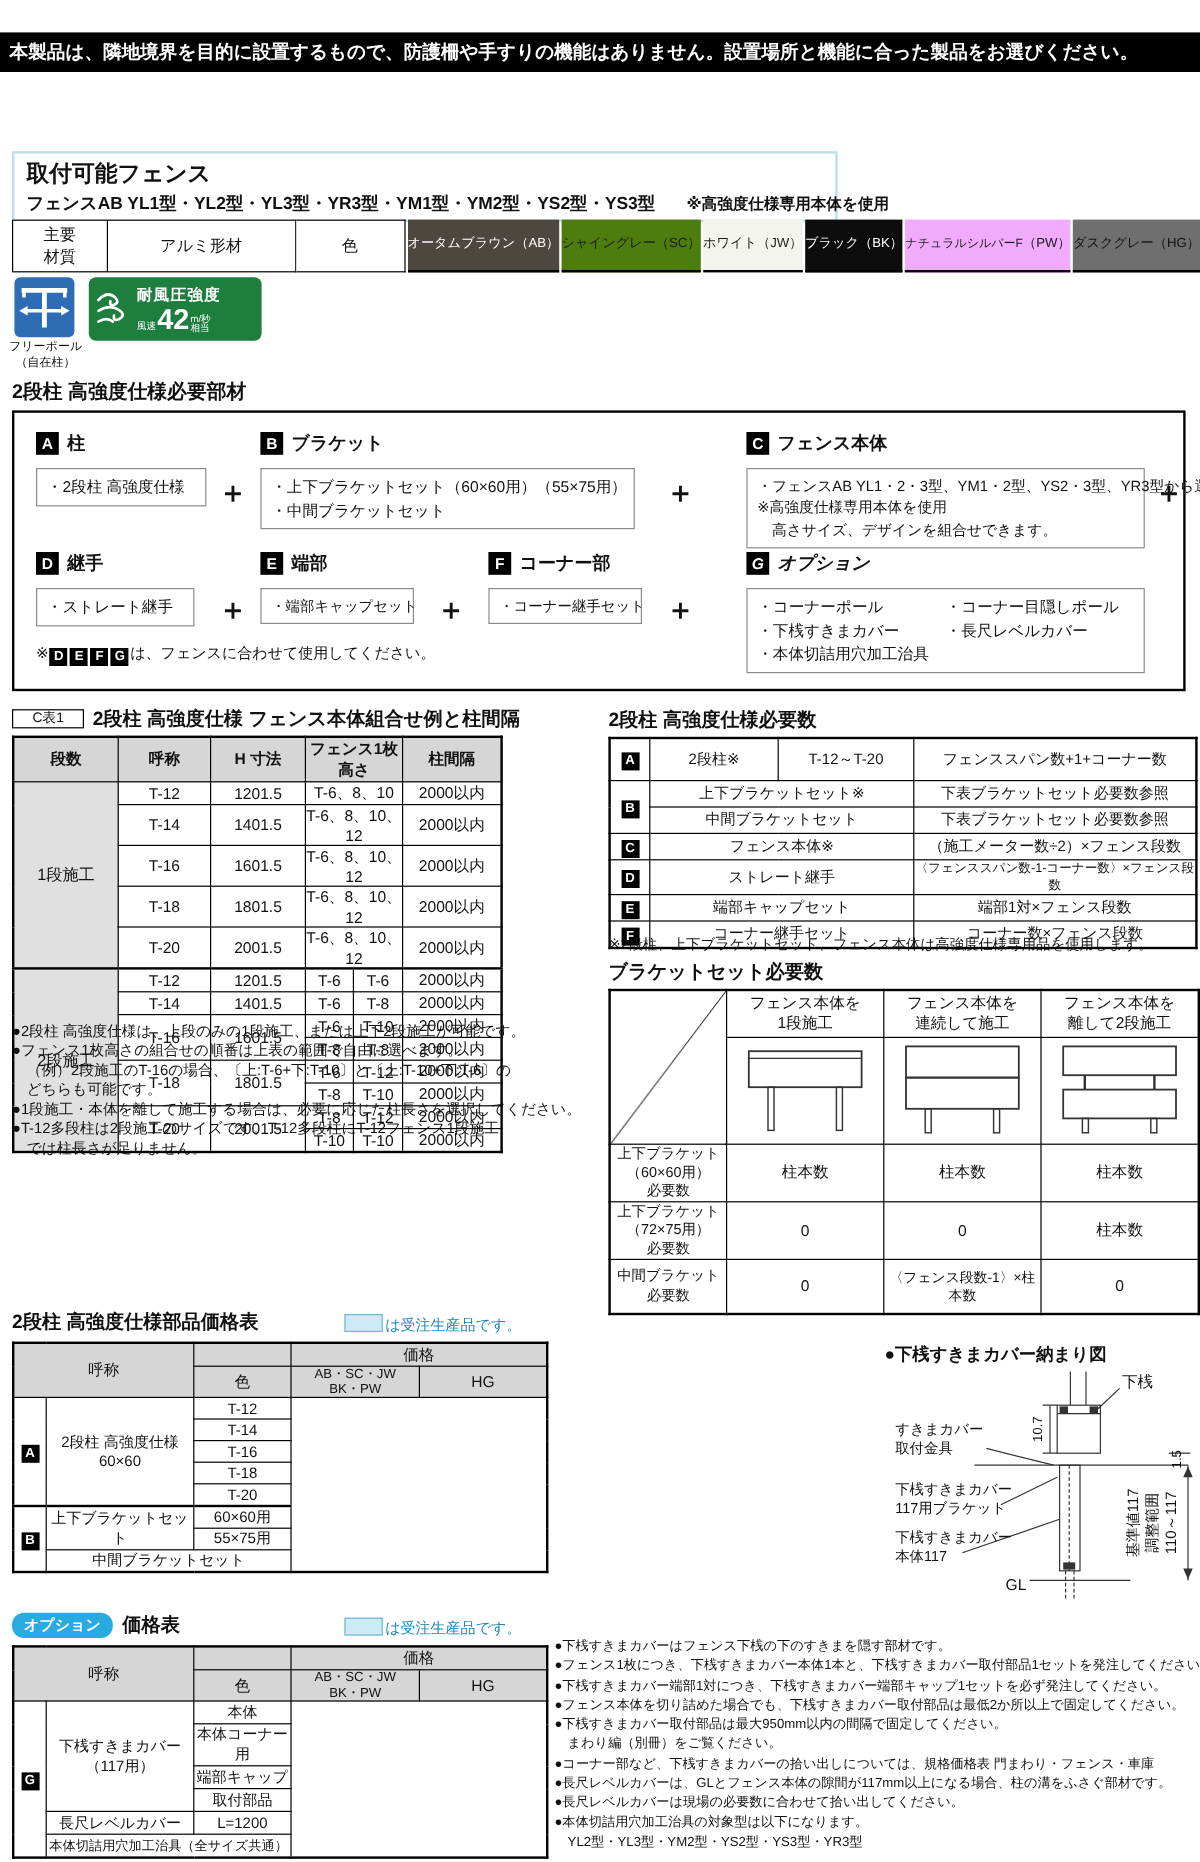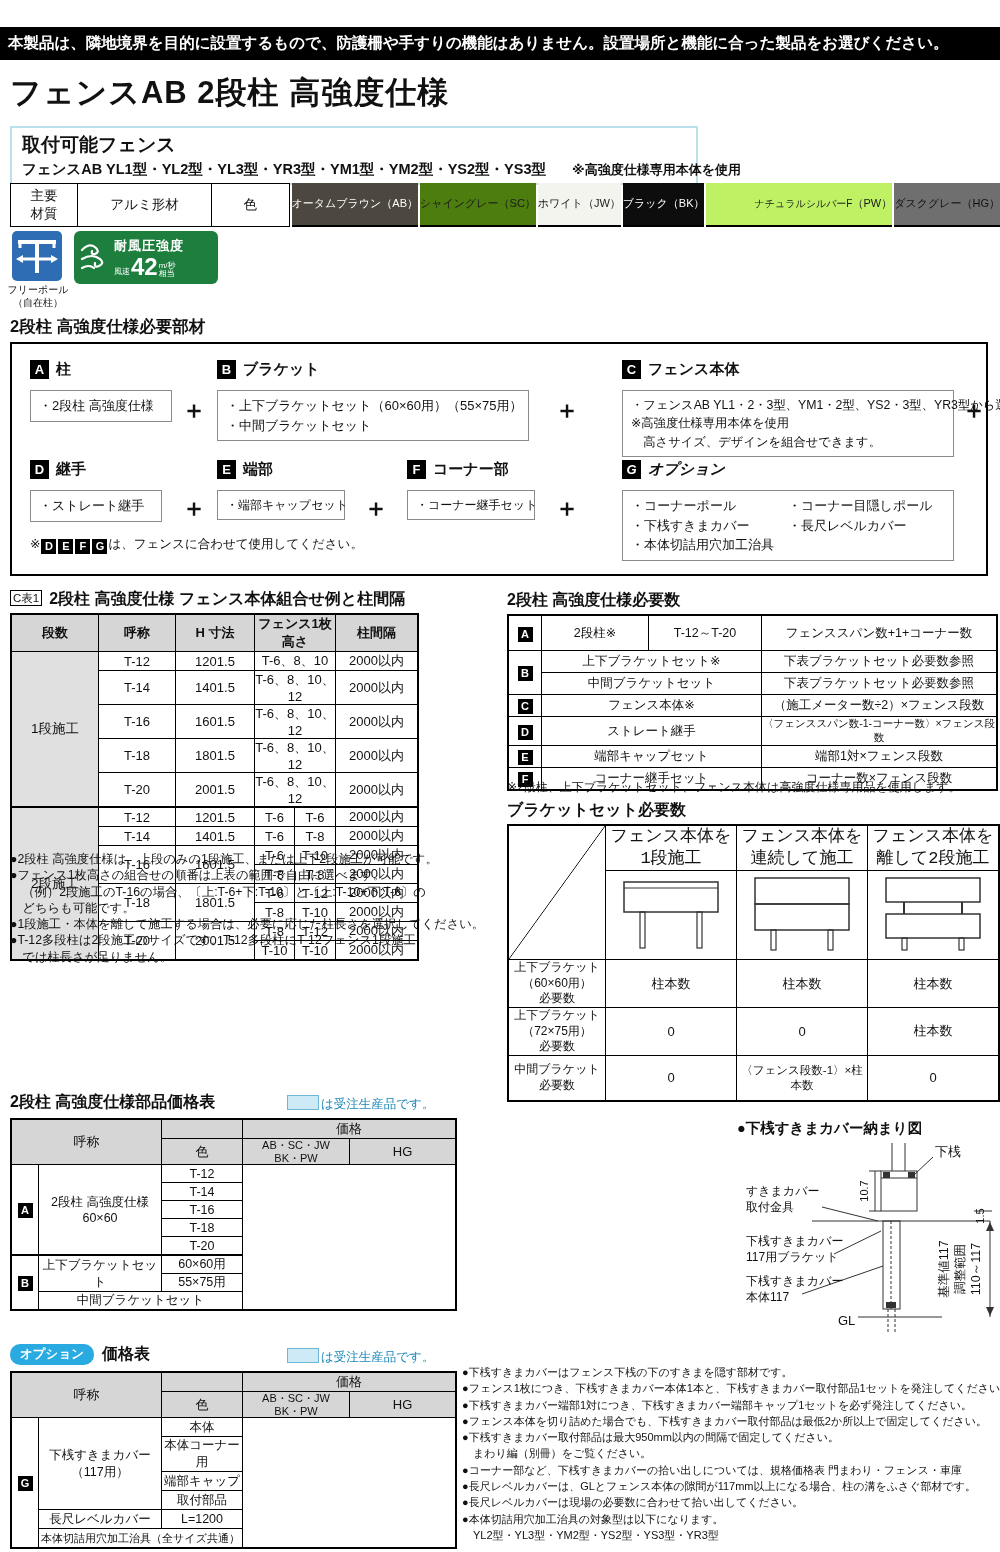--- a/index.html
+++ b/index.html
@@ -44,21 +44,21 @@
   .pitems{position:absolute;border:1px solid #8a8a8a;background:#fff;padding:5px 8px;
           box-sizing:border-box;font-size:13px;line-height:1.5;white-space:nowrap;}
   .plus{position:absolute;font-size:24px;font-weight:800;}
   .gcols{display:flex;}
   .gcols .gc+.gc{margin-left:14px;}
   .pnote{position:absolute;font-size:12.5px;}
   .mini{display:inline-block;width:15px;height:15px;background:#000;color:#fff;font-size:11px;
         font-weight:800;text-align:center;line-height:15px;margin:0 1px;vertical-align:-2px;}
   
   .combo-title{top:589px;left:10px;font-size:16px;font-weight:800;}
-  .ctag{border:1.5px solid #000;font-size:11.5px;font-weight:400;padding:1px 2px;margin-right:7px;vertical-align:2px;}
+  .ctag{border:1.5px solid #000;font-size:11.5px;font-weight:400;padding:1px 16px;margin-right:7px;vertical-align:2px;}
   table.grid{border-collapse:collapse;background:#fff;}
   table.grid td,table.grid th{border:1px solid #000;text-align:center;padding:0;}
   .combo{top:613px;left:10px;}
   .combo th{background:#d6d6d6;font-size:13px;font-weight:700;height:23px;}
   .combo td{font-size:13px;height:16px;}
   .combo .sec{background:#e0e0e0;font-size:13.5px;}
   .combo{border:2px solid #000;}
   .combo tr.tk td{border-top:2.5px solid #000;}
   .combo-notes{top:851px;left:10px;width:492px;font-size:12.3px;line-height:16.3px;white-space:nowrap;}
   
@@ -66,21 +66,21 @@
   .qty{top:614px;left:507px;border:2px solid #000;}
   .qty td{font-size:12.5px;height:21px;}
   .qty tr.ra td{height:34px;}
   .qty .fsm{font-size:10.5px;}
   .qty-note{top:779px;left:507px;font-size:12px;}
   
   .br-title{top:800px;left:507px;font-size:16px;font-weight:800;}
   .brt{top:824px;left:507px;border:2px solid #000;}
   .brt td{font-size:13px;}
   .brt .diag{background:linear-gradient(to bottom right,#fff calc(50% - 0.7px),#000,#fff calc(50% + 0.7px));}
-  .brt .bh td{height:38px;font-size:17px;line-height:1.3;font-family:Liberation Mono, monospace;}
+  .brt .bh td{height:38px;font-size:13px;line-height:1.3;}
   .brt .bd td{height:88px;}
   .brt .rl{font-size:12px;line-height:1.3;height:44px;margin-left:12px;}
   
   .price-title{top:1092px;left:10px;font-size:16px;font-weight:800;}
   .legend{font-size:12.5px;color:#1b87b8;}
   .legend .lsw{display:inline-block;width:30px;height:13px;background:#cfeaf7;border:1px solid #6fb7d6;vertical-align:-2px;margin-right:2px;}
   .lg1{top:1095px;left:287px;}
   .pricet{top:1118px;left:10px;border:2px solid #000;}
   .pricet th{background:#d6d6d6;font-weight:400;font-size:13px;}
   .pricet td{font-size:12.5px;height:17px;}
@@ -103,21 +103,20 @@
   
   .rnotes{top:1364px;left:462px;width:536px;font-size:11px;line-height:16.3px;white-space:nowrap;}
 </style>
 </head>
 <body>
 
 <div class="page">
 
   <div class="abs notice">本製品は、隣地境界を目的に設置するもので、防護柵や手すりの機能はありません。設置場所と機能に合った製品をお選びください。</div>
 
-  <div class="abs main-title">フェンスAB 2段柱 高強度仕様</div>
 
   <div class="abs compat">
     <div class="l1">取付可能フェンス</div>
     <div class="l2"><span>フェンスAB YL1型・YL2型・YL3型・YR3型・YM1型・YM2型・YS2型・YS3型</span><span class="nt">※高強度仕様専用本体を使用</span></div>
   </div>
 
   <div class="abs mat">
     <div class="lab" style="width:110px;">
         <span><span>主要</span><br><span>材質</span></span>
       </div>
@@ -132,21 +131,21 @@
         <span>（SC）</span>
       </div>
     <div class="sw" style="background: rgb(244, 244, 239); color: rgb(26, 26, 26);">
         <span>ホワイト</span>
         <span>（JW）</span>
       </div>
     <div class="sw" style="background: rgb(13, 13, 13); color: rgb(255, 255, 255);">
         <span>ブラック</span>
         <span>（BK）</span>
       </div>
-    <div class="sw" style="background: #bef264; color: rgb(26, 26, 26); padding-left: 48px;">
+    <div class="sw" style="background: #f0abfc; color: rgb(26, 26, 26);">
         <span style="font-size:10px;">ナチュラルシルバーF</span>
         <span>（PW）</span>
       </div>
     <div class="sw" style="background: rgb(111, 111, 111); color: rgb(17, 17, 17);">
         <span>ダスクグレー</span>
         <span>（HG）</span>
       </div>
   </div>
 
   <div class="abs fp-icon">

